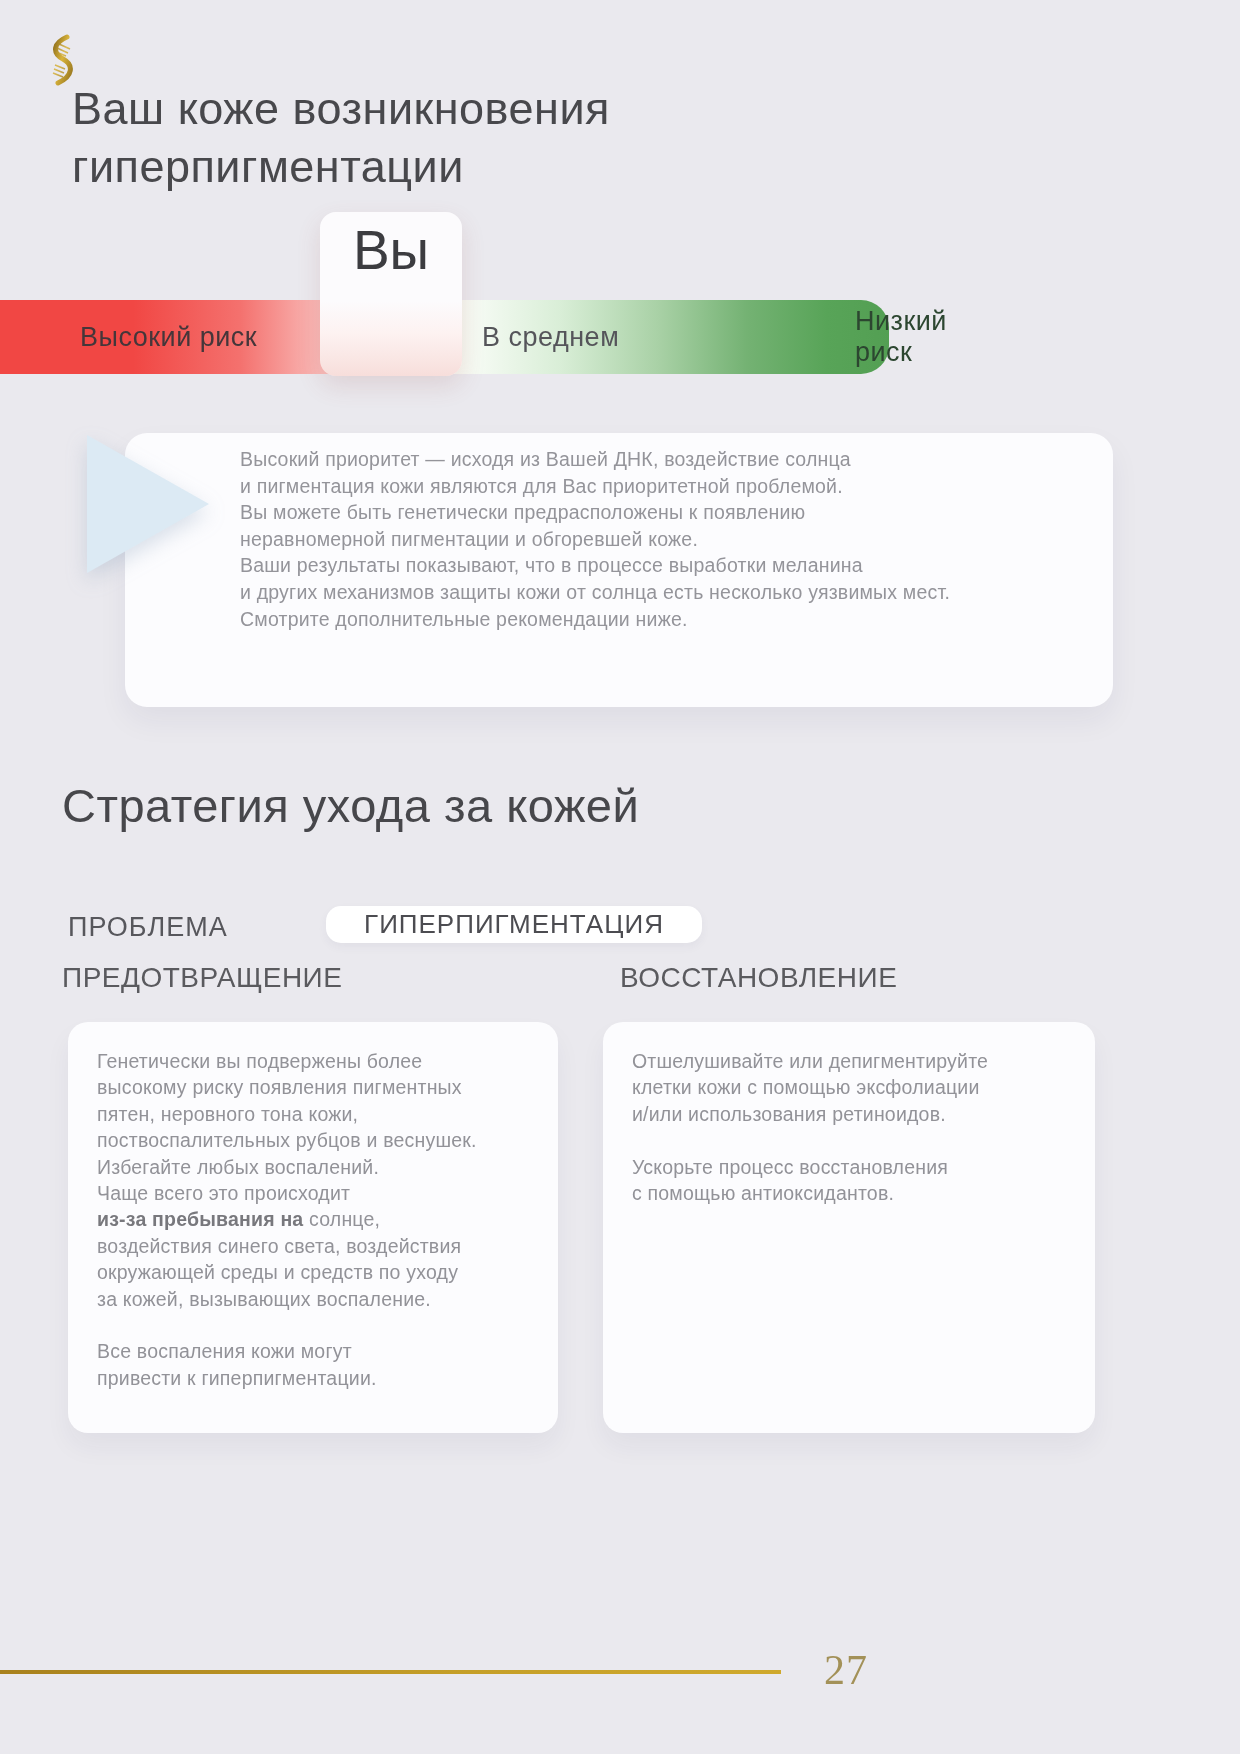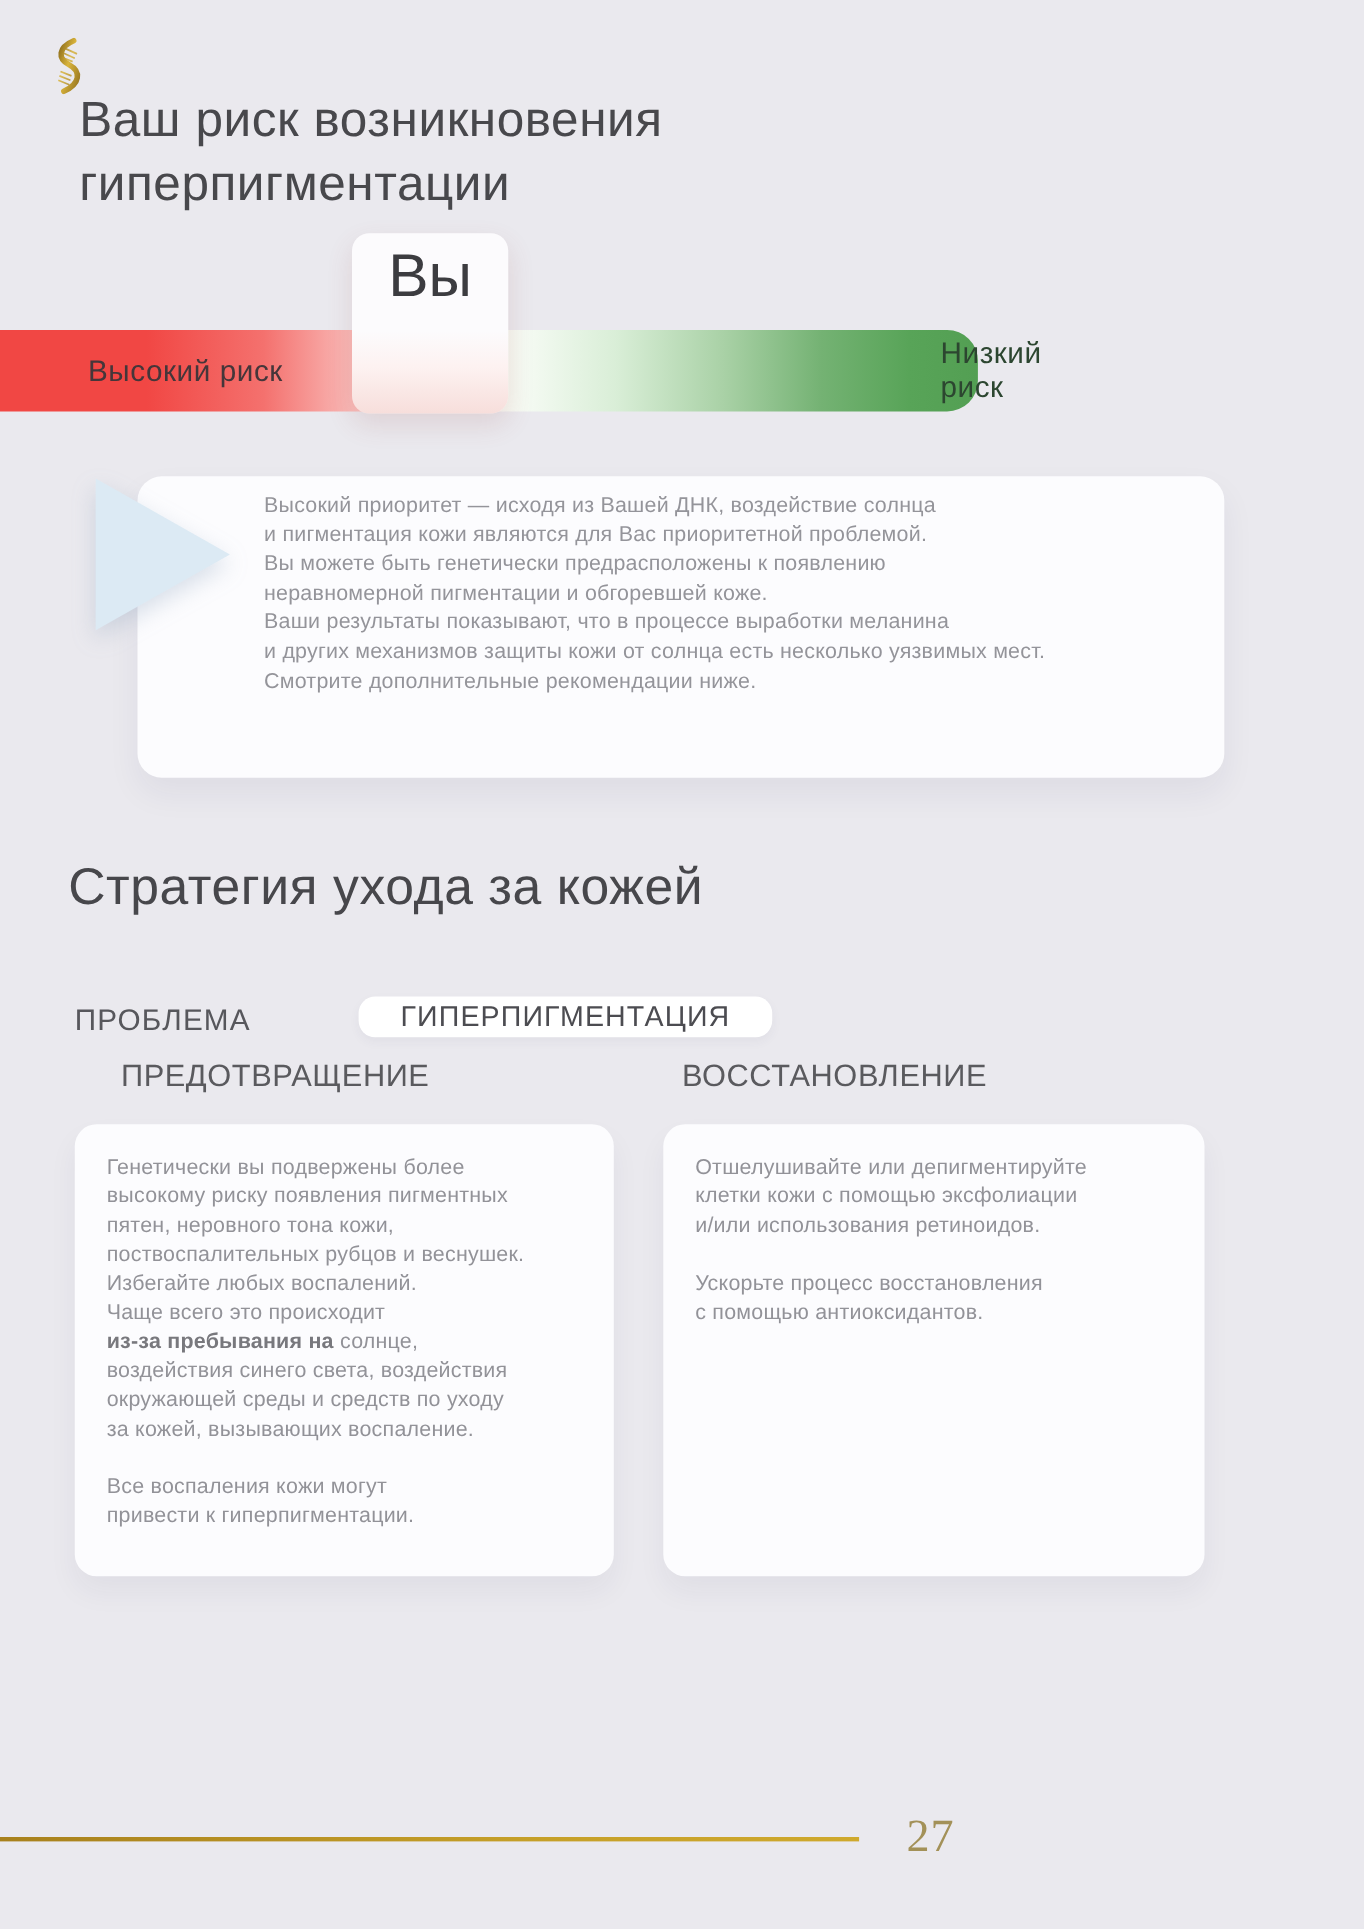--- a/index.html
+++ b/index.html
@@ -73,21 +73,21 @@
     display:flex;align-items:center;justify-content:center;
     box-shadow:0 4px 10px rgba(60,60,90,.05);
   }
   .problem-pill span{
     font-size:26px;font-weight:300;color:#4c4c51;letter-spacing:1px;
   }
   .col-header{
     position:absolute;top:962px;
     font-size:28px;font-weight:300;color:#5a5a5e;letter-spacing:.5px;
   }
-  .col-header.left{left:62px;margin-left:48px;}
+  .col-header.left{left:62px;}
   .col-header.right{left:620px;}
   .col-card{
     position:absolute;top:1022px;height:411px;
     background:#fcfcfe;border-radius:20px;
     box-shadow:0 14px 26px rgba(40,40,80,.05);
     box-sizing:border-box;padding:26px 26px 0 29px;
   }
   .col-card.left{left:68px;width:490px;}
   .col-card.right{left:603px;width:492px;}
   .card-text{
@@ -116,25 +116,26 @@
         <stop offset="0" stop-color="#8f6f1c"></stop>
         <stop offset="0.45" stop-color="#d9b43c"></stop>
         <stop offset="1" stop-color="#97761f"></stop>
       </linearGradient>
     </defs>
     <path d="M23 3 C9 9 8 19 19 25 C30 31 29 42 14 49" fill="none" stroke="url(#gold)" stroke-width="5" stroke-linecap="round"></path>
     <path d="M15 10 L26 15 M13 14 L24 19 M12 18 L22 22 M11 31 L21 35 M10 35 L20 39 M9 39 L19 43" stroke="url(#gold)" stroke-width="1.6" fill="none" opacity="0.85"></path>
   </svg>
 </div>
 
-<div class="h1">Ваш риск возникновения
+<div class="h1">Ваш коже возникновения
 гиперпигментации</div>
 
 <div class="risk-bar">
   <div class="bar-label high">Высокий риск</div>
+  <div class="bar-label medium">В среднем</div>
   <div class="bar-label low">Низкий риск</div>
 </div>
 <div class="you-marker">
   <span class="you-text">Вы</span>
 </div>
 
 <div class="note-card"></div>
 <div class="triangle"></div>
 <div class="note-text">Высокий приоритет — исходя из Вашей ДНК, воздействие солнца
 и пигментация кожи являются для Вас приоритетной проблемой.

